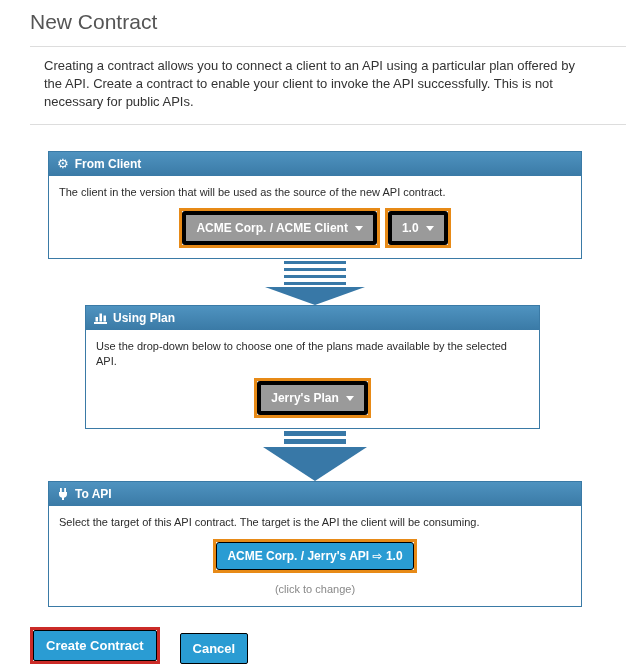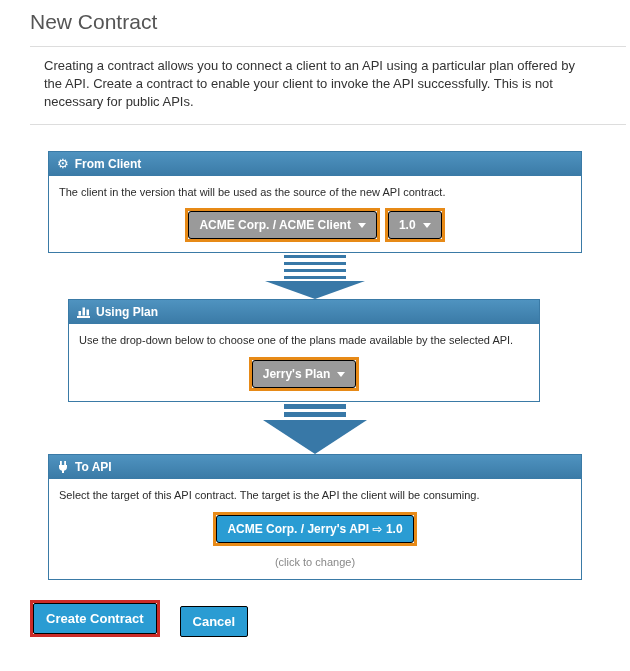--- a/index.html
+++ b/index.html
@@ -23,38 +23,38 @@
     margin:2px 0 12px 0;line-height:24px;
   }
   hr.rule{border:0;border-top:1px solid #ddd;margin:0 -26px 0 0;}
   p.intro{
     margin:10px 8px 12px 14px;font-size:13px;line-height:1.4;color:#333;
   }
 
   
   .panel{border:1px solid var(--panel-blue);background:#fff;}
   .panel-main{margin:26px 18px 0 18px;}
-  .panel-mid{margin:0 60px 0 38px;}
+  .panel-mid{margin:0 60px 0 55px;}
   .panel-heading{
     background:linear-gradient(to bottom,var(--panel-header-top),var(--panel-blue));
     color:#fff;font-size:12px;font-weight:bold;
     padding:5px 8px;display:flex;align-items:center;gap:6px;line-height:14px;
   }
   .hicon{display:inline-flex;align-items:center;color:#fff;font-size:13px;line-height:13px;}
   .panel-body{padding:9px 10px 10px 10px;}
   .panel-body p{margin:0;font-size:11px;line-height:1.35;color:#2b2b2b;}
   .controls{text-align:center;margin-top:9px;}
 
   
   .btn{
     display:inline-flex;align-items:center;justify-content:center;
     font-family:inherit;font-weight:bold;color:#fff;cursor:pointer;
     border-radius:3px;font-size:12px;padding:6px 10px;line-height:14px;
   }
-  .btn-gray{background:var(--dropdown-gray);border:1px solid #000000;}
+  .btn-gray{background:var(--dropdown-gray);border:4px solid #000000;}
   .btn-blue{background:var(--button-blue);border:1px solid #000000;}
   .btn-action{font-size:13px;padding:7px 12px;border-radius:2px;line-height:15px;}
   .caret{
     display:inline-block;width:0;height:0;margin-left:7px;
     border-left:4px solid transparent;border-right:4px solid transparent;
     border-top:5px solid #fff;vertical-align:middle;
   }
 
   
   .annot{display:inline-block;line-height:0;}

